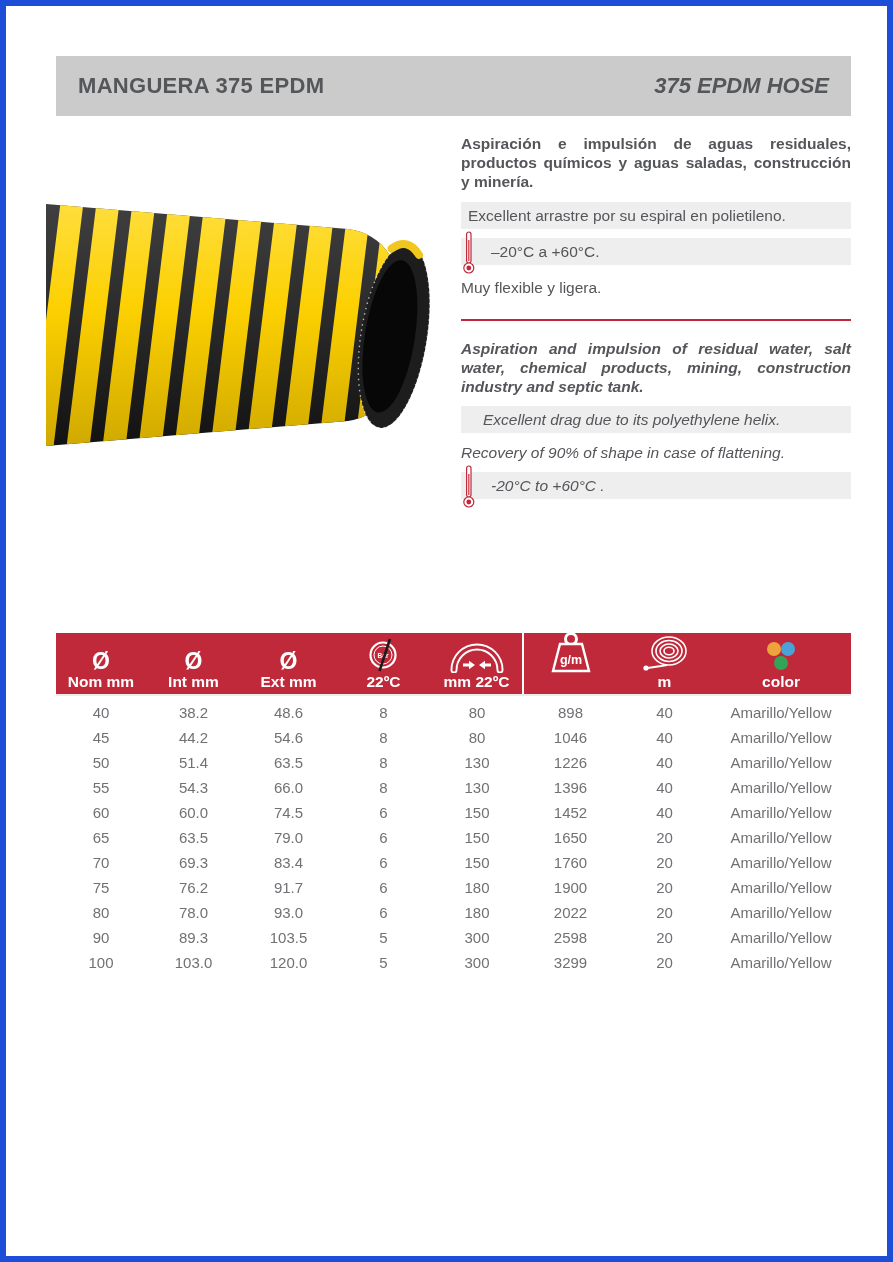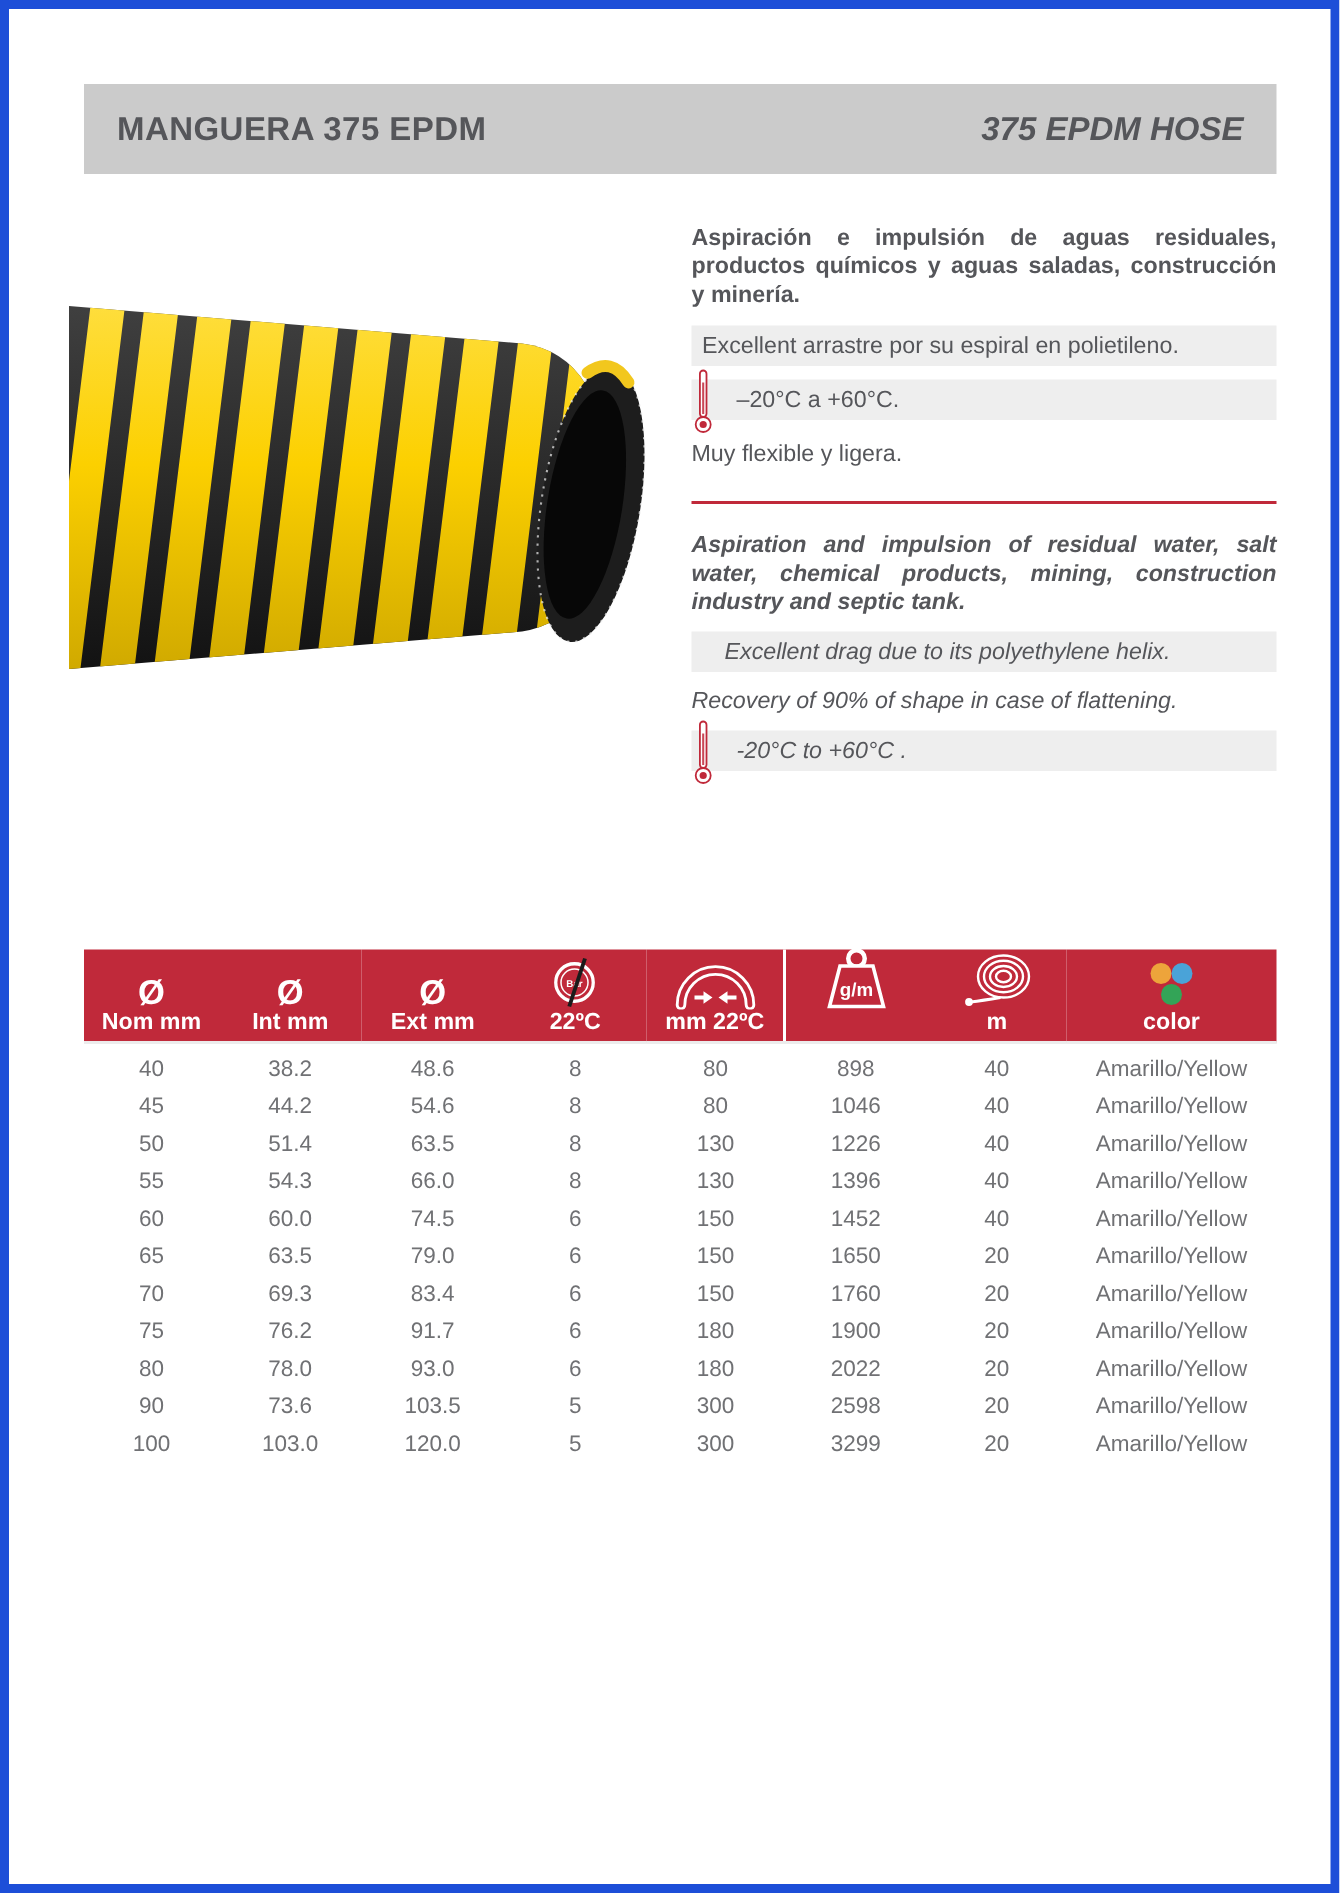--- a/index.html
+++ b/index.html
@@ -10,21 +10,21 @@
   .title-bar{position:absolute;left:50px;top:50px;width:795px;height:60px;
     background:var(--title-bar-bg,#cbcbcb);display:flex;align-items:center;
     justify-content:space-between;padding:0 22px;box-sizing:border-box;}
   .title-left{font-size:22px;font-weight:bold;color:var(--title-text,#55565a);letter-spacing:.3px;}
   .title-right{font-size:22px;font-weight:bold;font-style:italic;color:var(--title-text,#55565a);}
 
   
   .hose-figure{position:absolute;left:40px;top:168px;width:400px;height:300px;margin:0;}
 
   
-  .desc{position:absolute;left:455px;top:143px;width:390px;color:var(--body-text,#55565a);}
+  .desc{position:absolute;left:455px;top:128px;width:390px;color:var(--body-text,#55565a);}
   .desc p{margin:0;}
   .intro{font-weight:bold;font-size:15.5px;line-height:19px;text-align:justify;}
   .en{font-style:italic;}
   .bar{background:var(--highlight-bg,#eeeeee);font-size:15.5px;line-height:17px;padding:5px 7px;}
   .plain{font-size:15.5px;line-height:22px;}
   .justify{text-align:justify;}
   .temp-row{position:relative;}
   .temp-row .bar{padding-left:30px;}
   .thermo{position:absolute;left:1px;top:-7px;}
   .red-divider{border:none;border-top:2px solid var(--accent-red,#c0293a);margin:20px 0 18px 0;}
@@ -307,21 +307,21 @@
             <td>78.0</td>
             <td>93.0</td>
             <td>6</td>
             <td>180</td>
             <td>2022</td>
             <td>20</td>
             <td>Amarillo/Yellow</td>
           </tr>
           <tr>
             <td>90</td>
-            <td>73.6</td>
+            <td>89.3</td>
             <td>103.5</td>
             <td>5</td>
             <td>300</td>
             <td>2598</td>
             <td>20</td>
             <td>Amarillo/Yellow</td>
           </tr>
           <tr>
             <td>100</td>
             <td>103.0</td>

